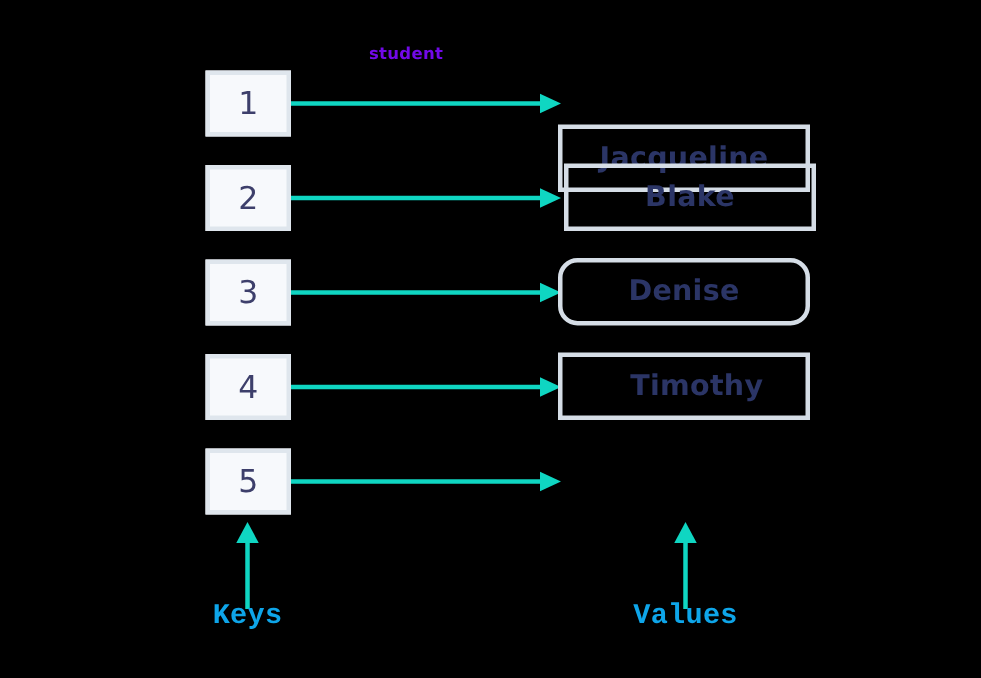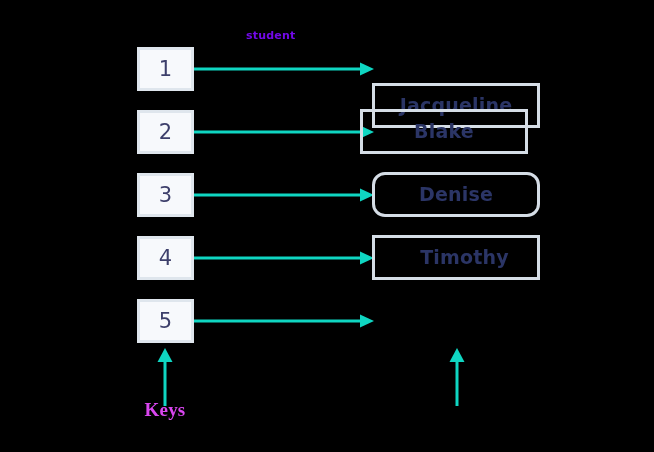--- a/index.html
+++ b/index.html
@@ -81,24 +81,24 @@
     position: absolute;
     font-family: "DejaVu Sans", sans-serif;
     font-size: 11px;
     font-weight: 700;
     color: #7209e8;
     white-space: nowrap;
     letter-spacing: 0.2px;
   }
   .legend-label {
     position: absolute;
-    font-family: Liberation Serif, serif;
+    font-family: Liberation Mono, monospace;
     font-size: 19px;
     font-weight: 700;
-    color: #d946ef;
+    color: #0ea5e9;
     white-space: nowrap;
     text-align: center;
     letter-spacing: 0.2px;
   }
 </style>
 </head>
 <body>
 
 <div id="diagram-root">
 
@@ -115,21 +115,21 @@
     <span class="value-text">Jacqueline</span>
   </div>
 
   <div class="key-box" style="left:137px; top:110px;">
     <span class="key-text">2</span>
   </div>
   <svg class="map-arrow" style="top:124px;" viewBox="0 0 180 16">
     <line x1="0" y1="8" x2="166" y2="8" stroke="#0fd6c2" stroke-width="3"></line>
     <polygon points="166,1.5 180,8 166,14.5" fill="#0fd6c2"></polygon>
   </svg>
-  <div class="value-box" style="left:360px; top:109px;">
+  <div class="value-box" style="left:376px; top:109px;">
     <span class="value-text">Blake</span>
   </div>
 
   <div class="key-box" style="left:137px; top:173px;">
     <span class="key-text">3</span>
   </div>
   <svg class="map-arrow" style="top:187px;" viewBox="0 0 180 16">
     <line x1="0" y1="8" x2="166" y2="8" stroke="#0fd6c2" stroke-width="3"></line>
     <polygon points="166,1.5 180,8 166,14.5" fill="#0fd6c2"></polygon>
   </svg>
@@ -159,14 +159,15 @@
   <svg class="legend-arrow" style="left:152px; top:348px;" viewBox="0 0 26 58">
     <line x1="13" y1="58" x2="13" y2="12" stroke="#0fd6c2" stroke-width="3"></line>
     <polygon points="13,0 20.5,14 5.5,14" fill="#0fd6c2"></polygon>
   </svg>
   <div class="legend-label" style="left:115px; top:399px; width:100px;">Keys</div>
 
   <svg class="legend-arrow" style="left:444px; top:348px;" viewBox="0 0 26 58">
     <line x1="13" y1="58" x2="13" y2="12" stroke="#0fd6c2" stroke-width="3"></line>
     <polygon points="13,0 20.5,14 5.5,14" fill="#0fd6c2"></polygon>
   </svg>
+  <div class="legend-label" style="left:407px; top:399px; width:100px;">Values</div>
 
 </div>
 
 </body></html>

